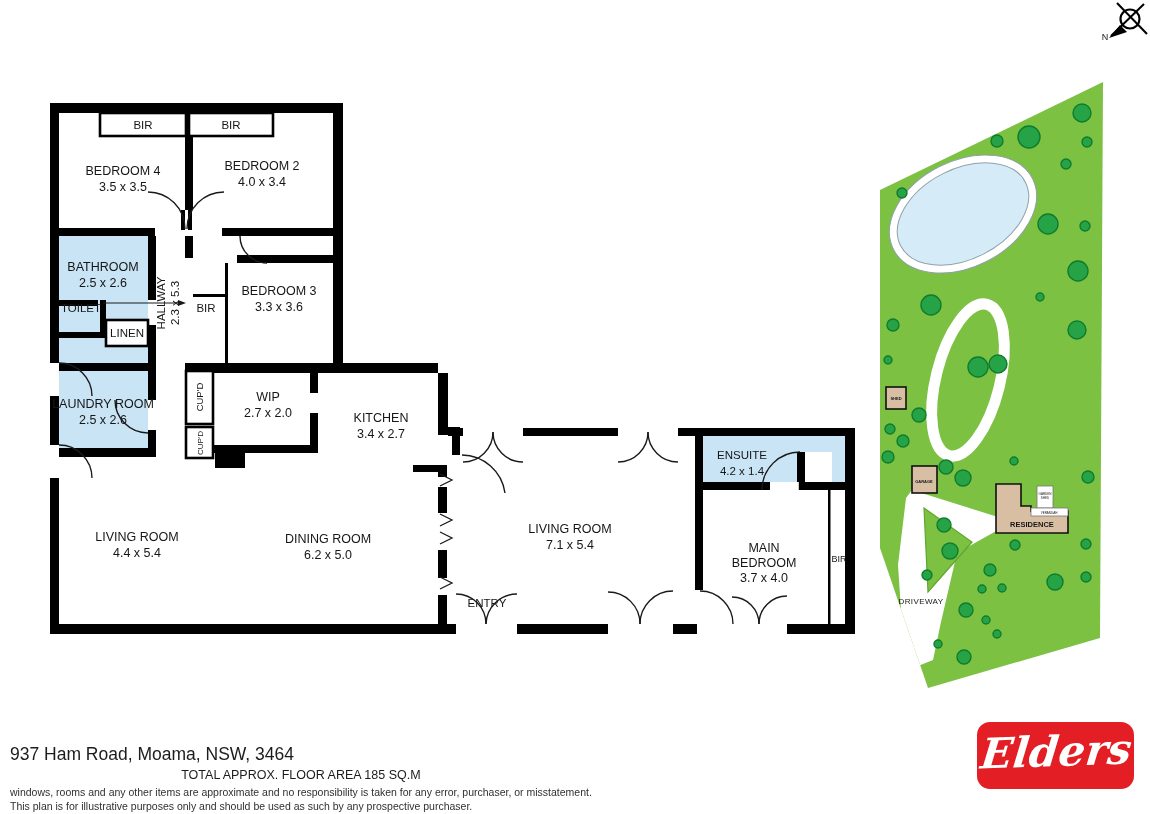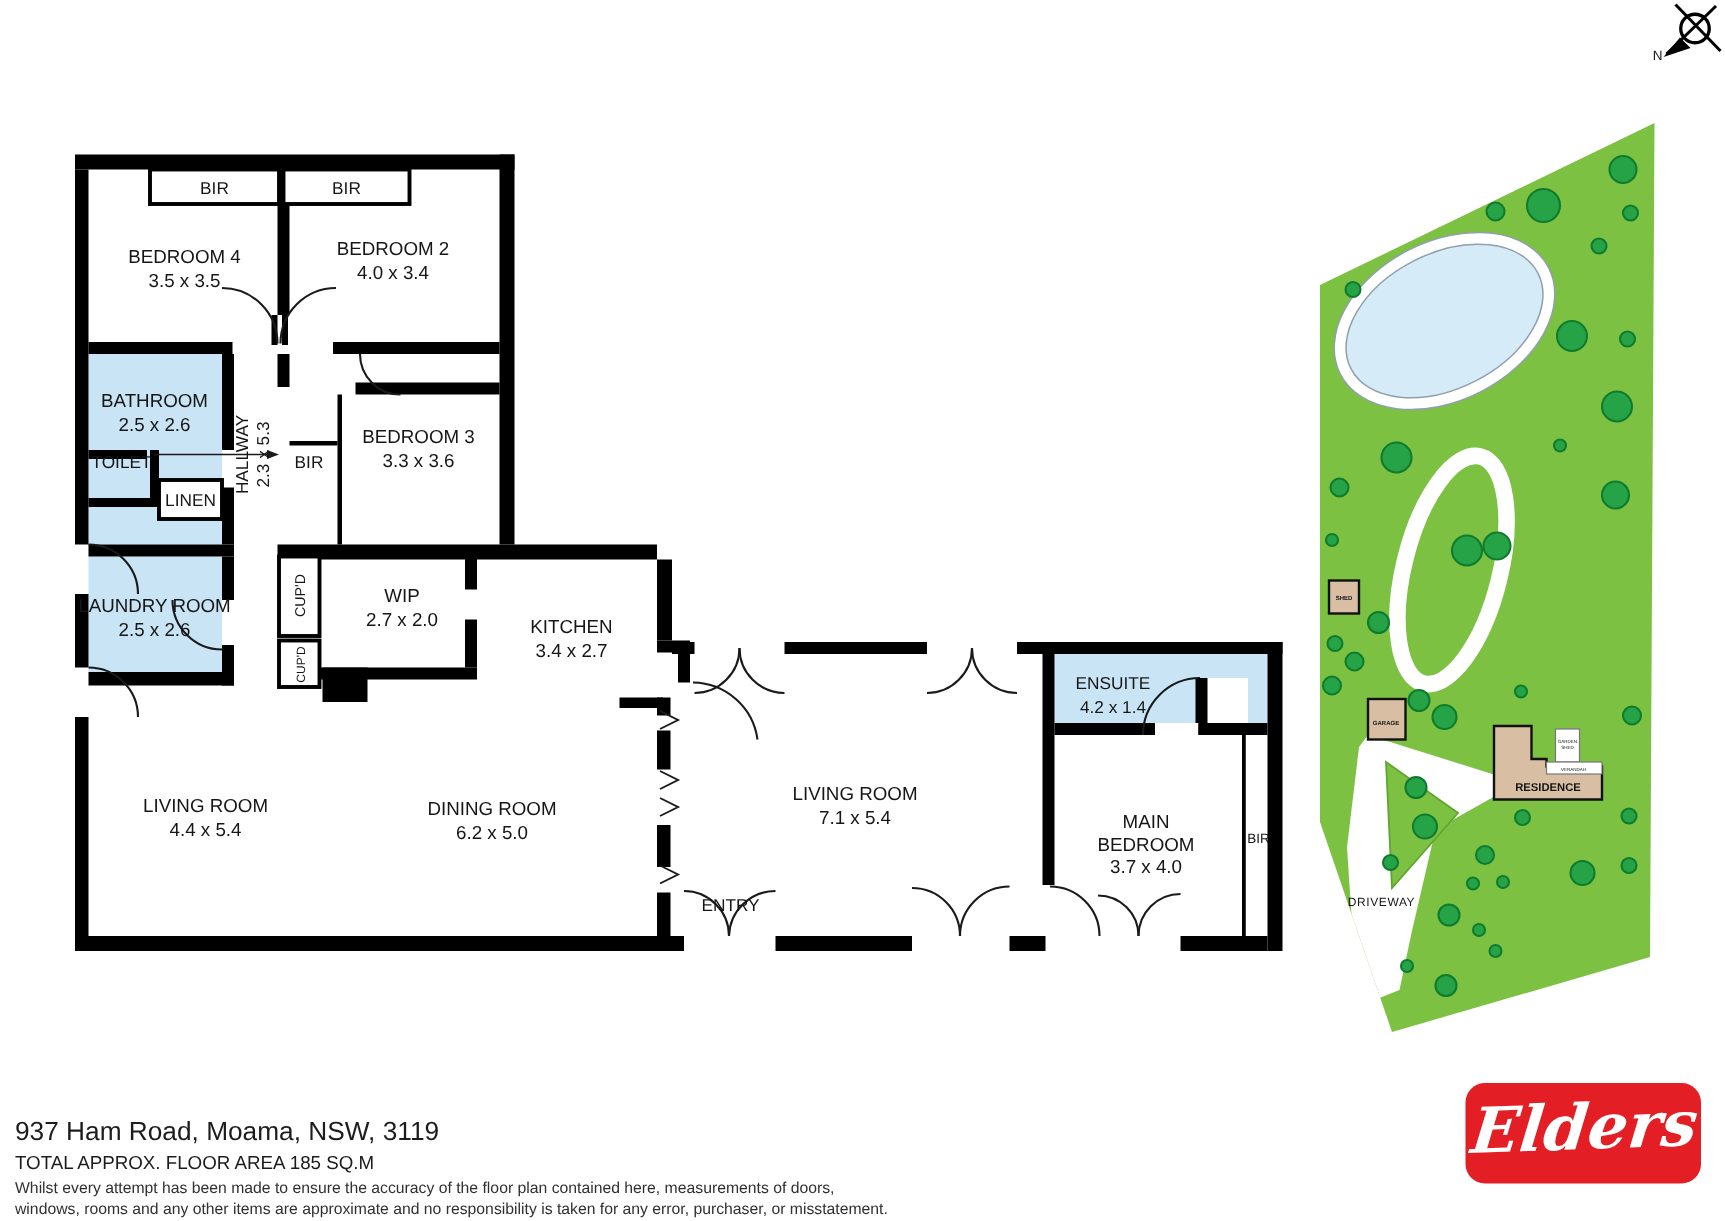--- a/index.html
+++ b/index.html
@@ -22,21 +22,21 @@
   .arc{fill:none;stroke:#1a1a1a;stroke-width:1.4;}
   .chev{fill:none;stroke:#1a1a1a;stroke-width:1.3;}
   .tree{fill:#27A347;stroke:#0F7C2D;stroke-width:1.4;}
   .bldg{fill:#D8BFA3;stroke:#111111;stroke-width:1.6;}
   .logo{position:absolute;left:977px;top:722px;width:157px;height:67px;background:#E31E24;border-radius:13px;
         display:flex;align-items:center;justify-content:center;}
   .logo-text{color:#ffffff;font-family:"DejaVu Serif",serif;font-style:italic;font-weight:bold;font-size:42px;
         line-height:1;transform:skewX(-8deg) rotate(-2deg);padding-bottom:8px;}
   .footer{position:absolute;left:10px;top:744px;color:#1c1c1c;}
   .addr{font-size:17.5px;margin-bottom:3px;}
-  .area{font-size:12.5px;margin-bottom:4px;}
+  .area{font-size:12.5px;margin-bottom:4px;text-align:center;}
   .disc{font-size:10.5px;line-height:13.6px;color:#303030;}
 </style>
 </head>
 <body>
 
 <div class="page">
 <svg width="1150" height="814" viewBox="0 0 1150 814">
 
   <g>
     <defs>
@@ -258,19 +258,18 @@
     <text class="t3" x="1045" y="499">SHED</text>
     <text class="t3" x="1049" y="514">VERANDAH</text>
   </g>
 </svg>
 
   <div class="logo">
     <span class="logo-text">Elders</span>
   </div>
 
   <div class="footer">
-    <div class="addr">937 Ham Road, Moama, NSW, 3119</div>
+    <div class="addr">937 Ham Road, Moama, NSW, 3464</div>
     <div class="area">TOTAL APPROX. FLOOR AREA 185 SQ.M</div>
-    <div class="disc">Whilst every attempt has been made to ensure the accuracy of the floor plan contained here, measurements of doors,</div>
     <div class="disc">windows, rooms and any other items are approximate and no responsibility is taken for any error, purchaser, or misstatement.</div>
     <div class="disc">This plan is for illustrative purposes only and should be used as such by any prospective purchaser.</div>
   </div>
 </div>
 
 </body></html>

